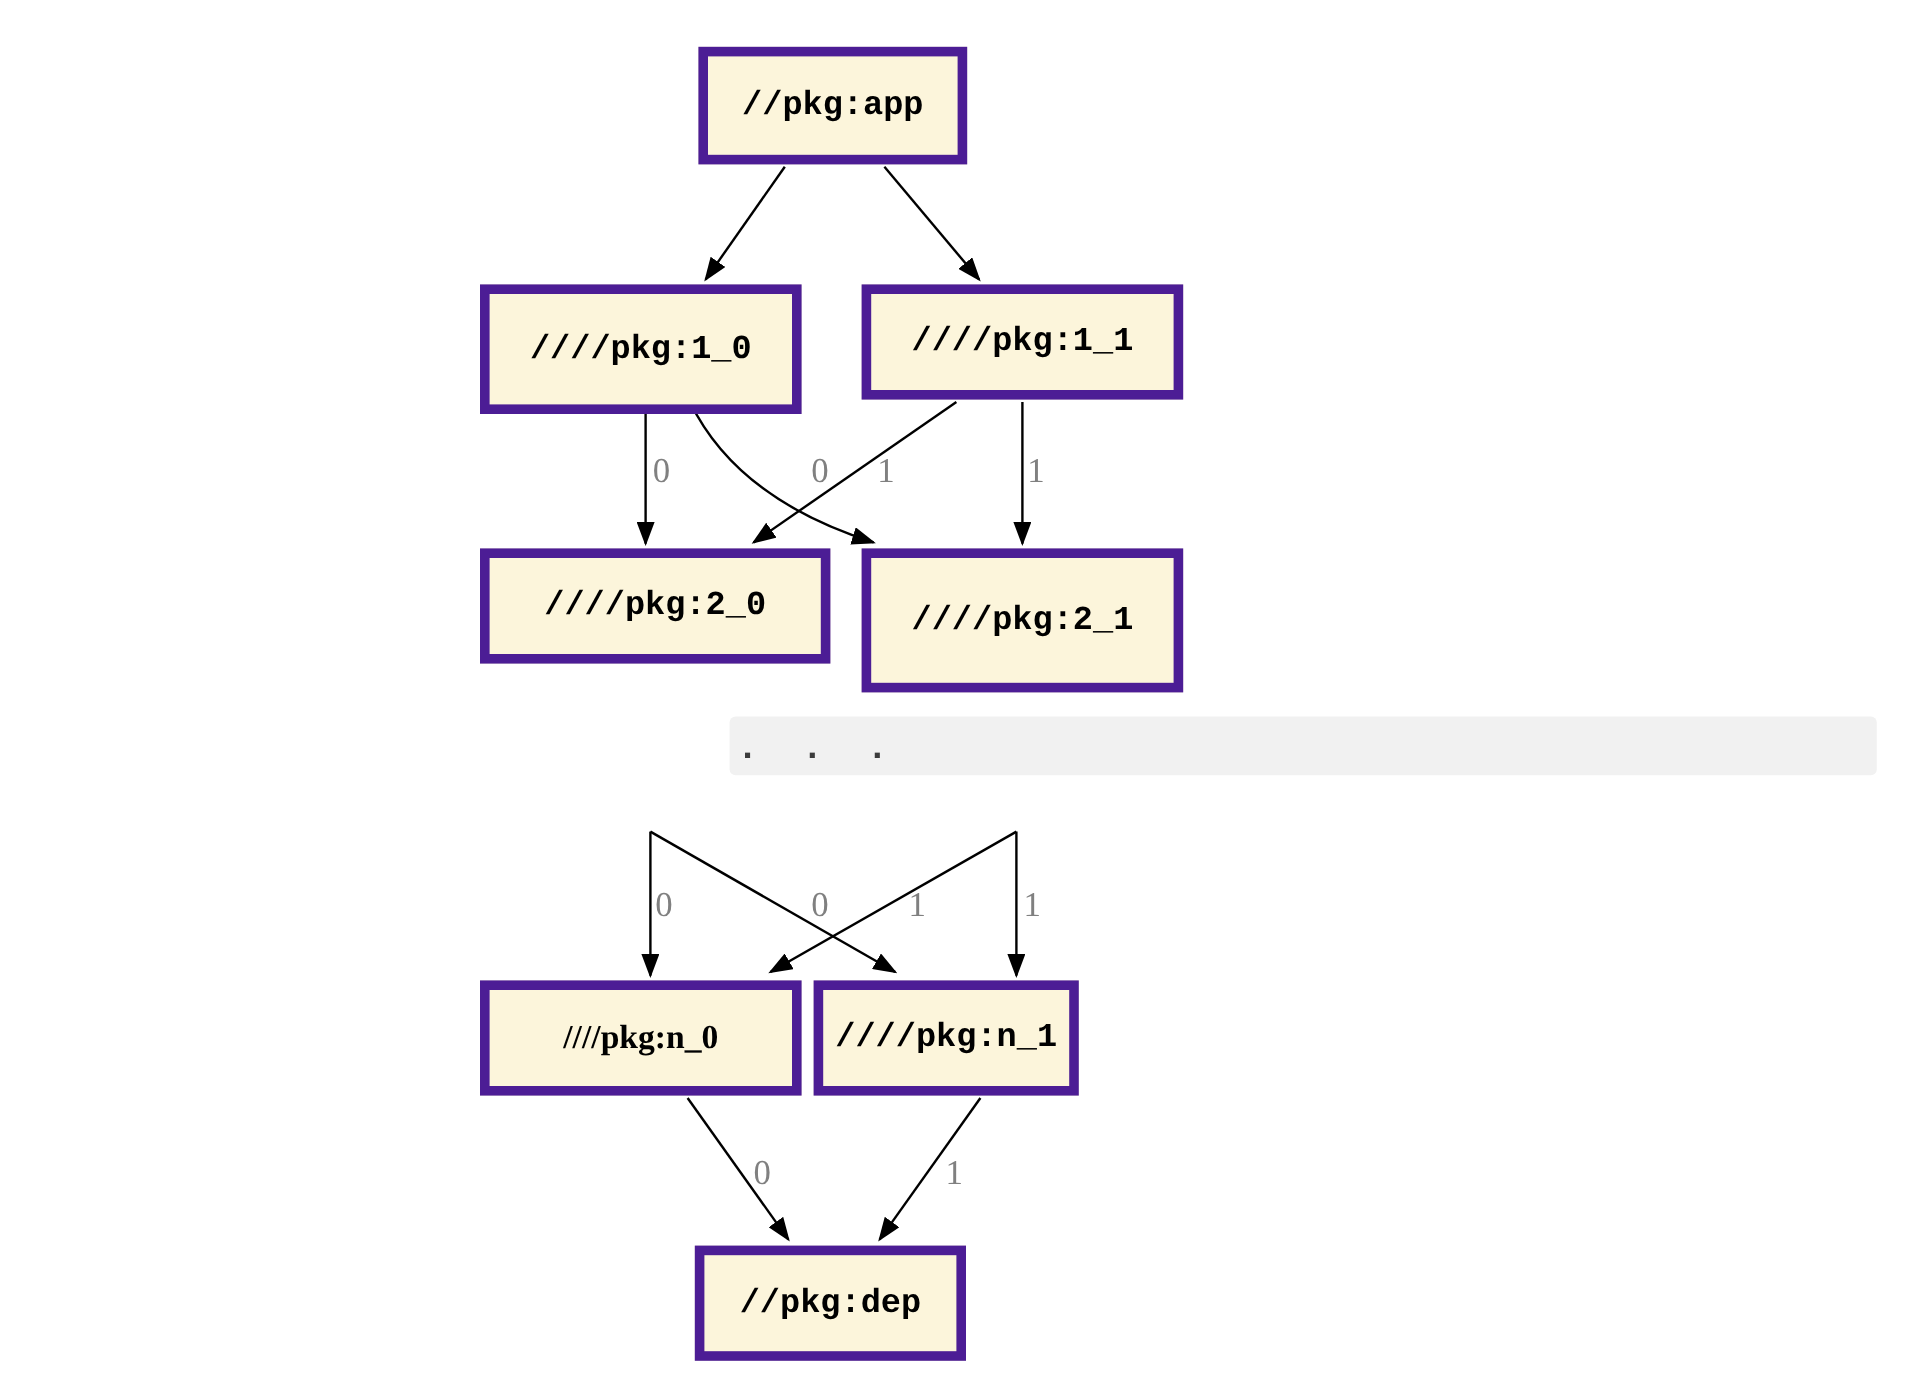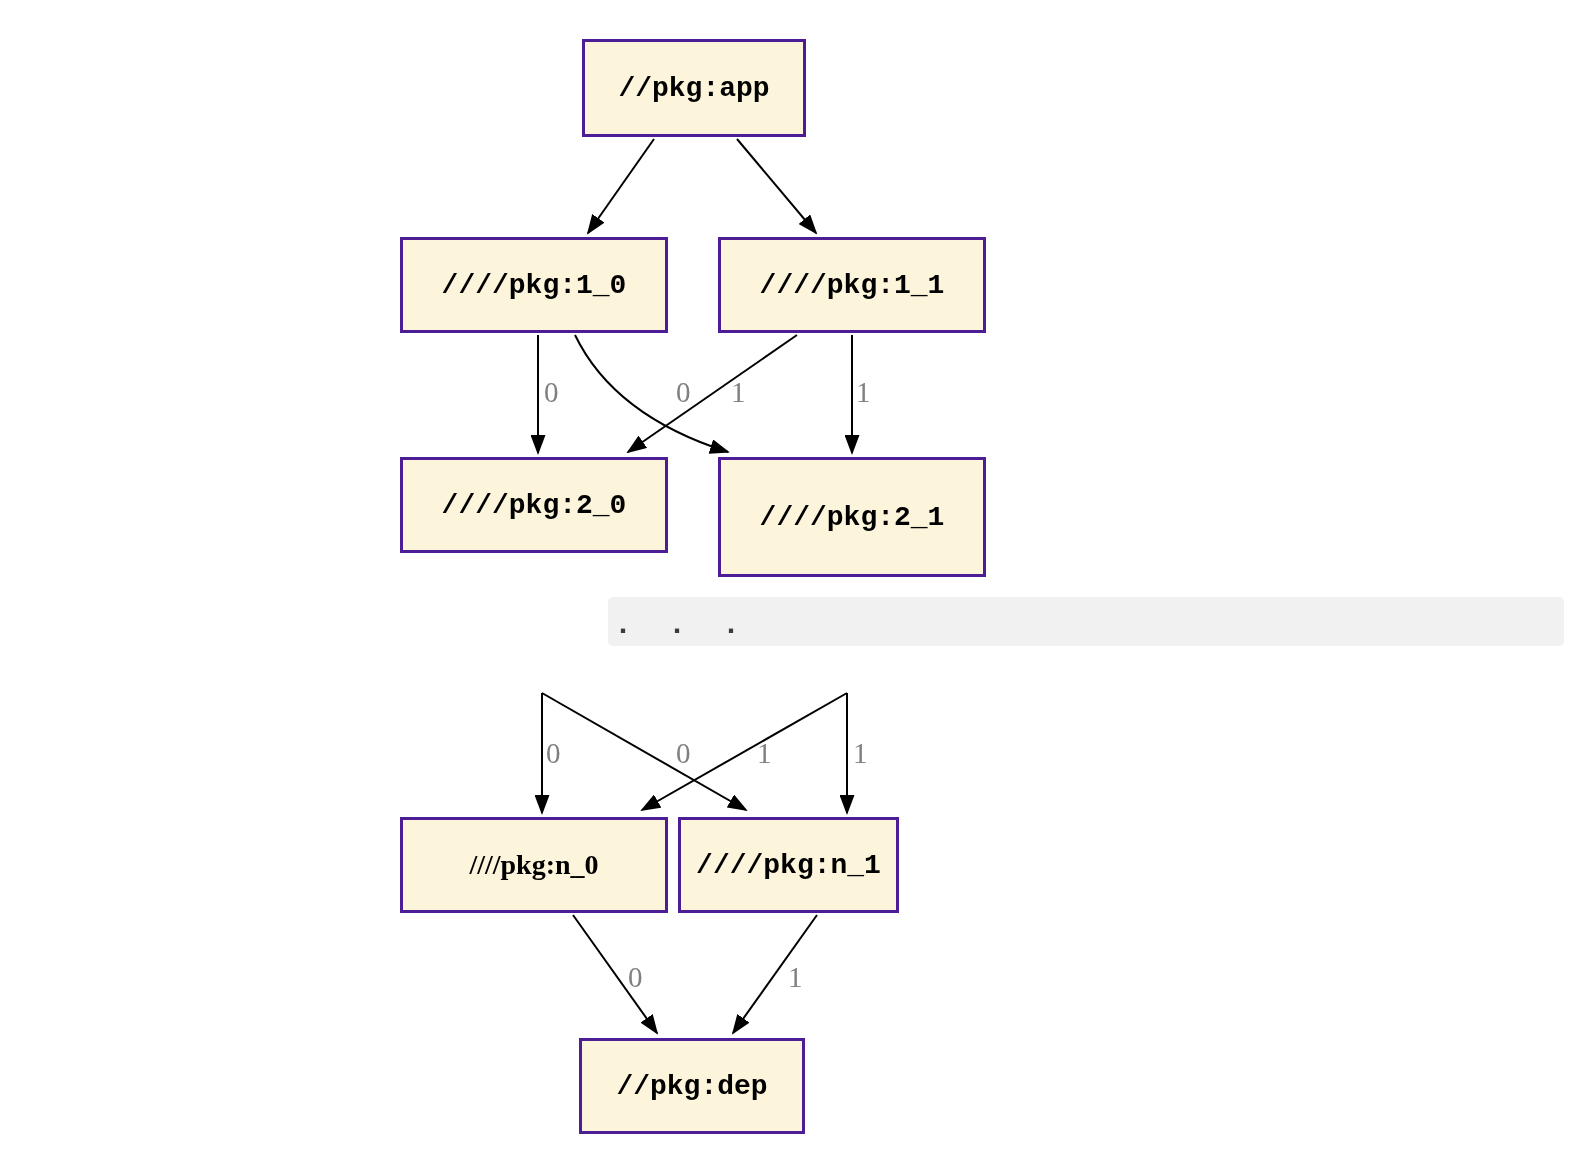--- a/index.html
+++ b/index.html
@@ -29,21 +29,21 @@
   }
   .edge-label {
     font-family: "Liberation Serif", "DejaVu Serif", serif;
     font-size: 29px;
     fill: #808080;
   }
   .node {
     position: absolute;
     box-sizing: border-box;
     background: #FCF5DB;
-    border: 3px solid #4c1d95;
+    border: 8px solid #4c1d95;
     display: flex;
     align-items: center;
     justify-content: center;
     font-family: "Liberation Mono", "DejaVu Sans Mono", monospace;
     font-weight: bold;
     font-size: 28px;
     color: #000000;
     white-space: nowrap;
   }
   .separator {
@@ -105,25 +105,25 @@
     <text class="edge-label" x="676" y="763">0</text>
     <text class="edge-label" x="757" y="763">1</text>
     <text class="edge-label" x="853" y="763">1</text>
 
     <text class="edge-label" x="628" y="987">0</text>
     <text class="edge-label" x="788" y="987">1</text>
   </svg>
 
   <div class="node" style="left:582px; top:39px; width:224px; height:98px;">//pkg:app</div>
 
-  <div class="node" style="left:400px; top:237px; width:268px; height:96px;">////pkg:1_0</div>
+  <div class="node" style="left:400px; top:237px; width:268px; height:108px;">////pkg:1_0</div>
 
   <div class="node" style="left:718px; top:237px; width:268px; height:96px;">////pkg:1_1</div>
 
-  <div class="node" style="left:400px; top:457px; width:268px; height:96px;font-family:Liberation Mono, monospace;">////pkg:2_0</div>
+  <div class="node" style="left:400px; top:457px; width:292px; height:96px;font-family:Liberation Mono, monospace;">////pkg:2_0</div>
 
   <div class="node" style="left:718px; top:457px; width:268px; height:120px;">////pkg:2_1</div>
 
   <div class="node" style="left:400px; top:817px; width:268px; height:96px;font-family:Liberation Serif, serif;">////pkg:n_0</div>
 
   <div class="node" style="left:678px; top:817px; width:221px; height:96px;">////pkg:n_1</div>
 
   <div class="node" style="left:579px; top:1038px; width:226px; height:96px;">//pkg:dep</div>
 
   <div class="separator">

